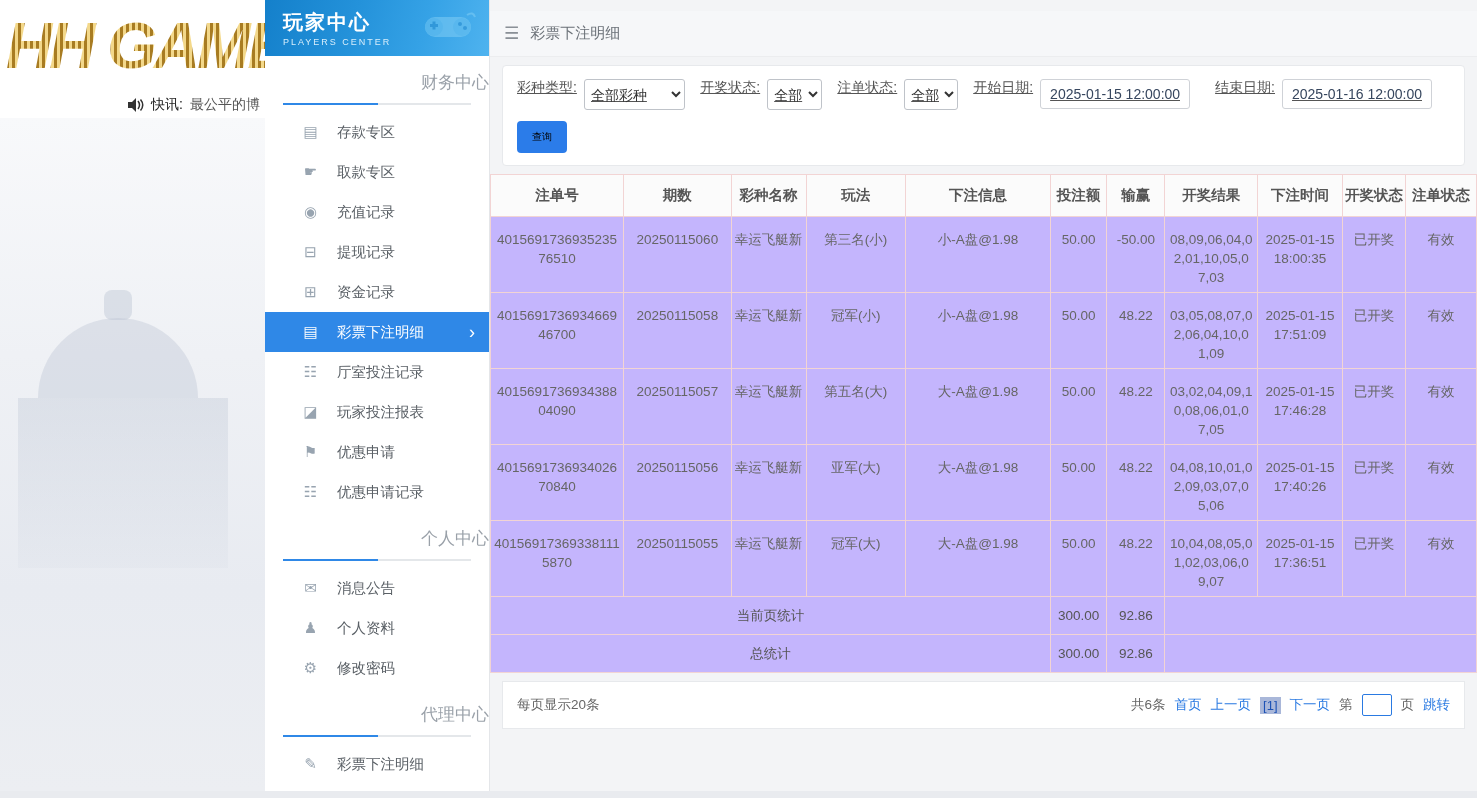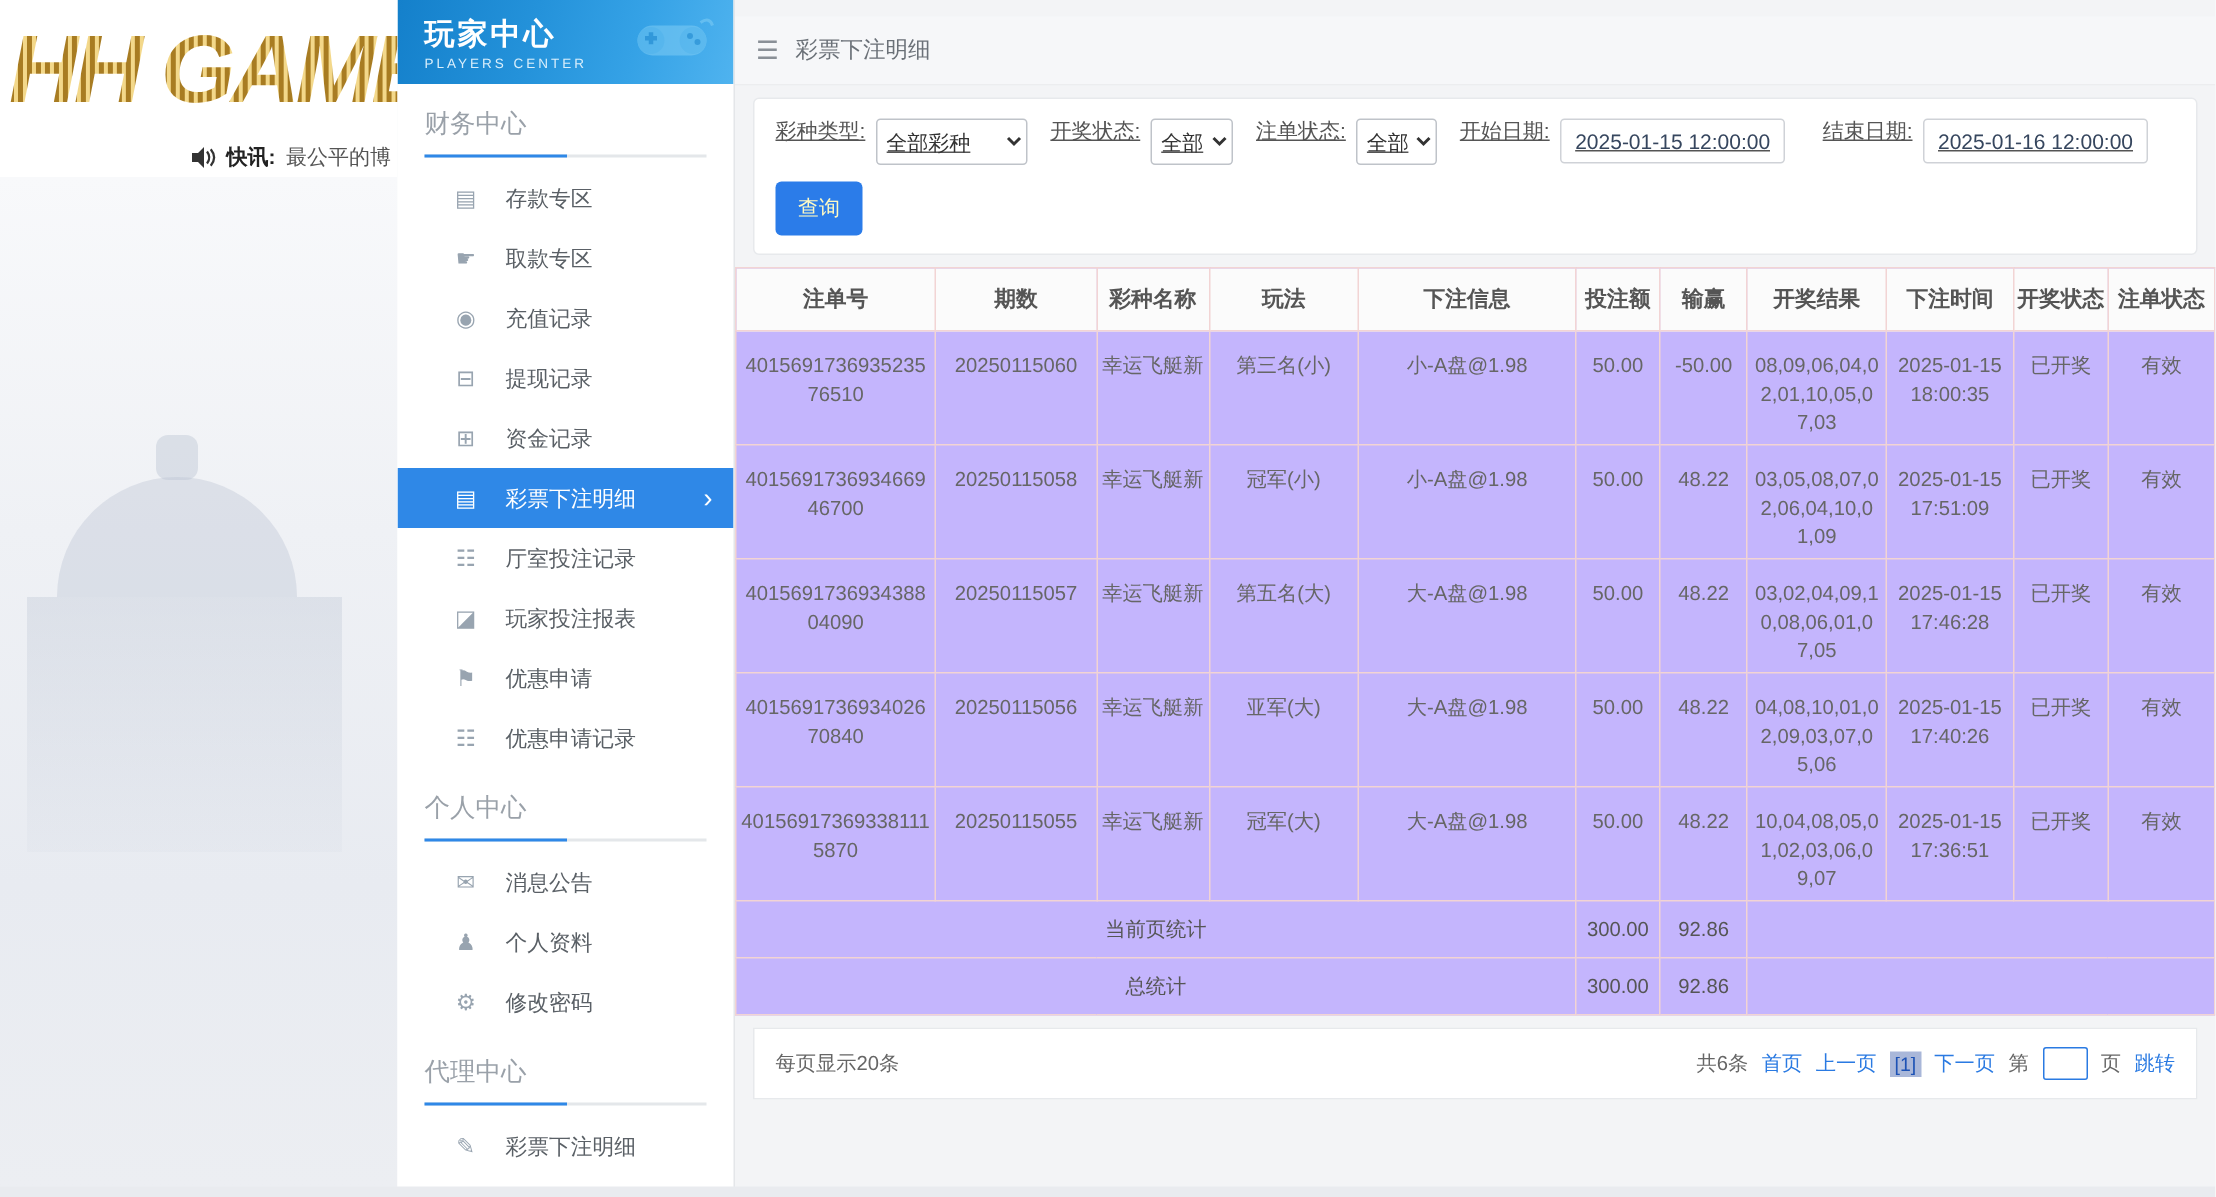--- a/index.html
+++ b/index.html
@@ -12,40 +12,40 @@
     background:linear-gradient(90deg,#47494e 0%,#3a4349 18%,#2e4a52 38%,#55413а 0,#564136 52%,#3d3530 62%,#2b3852 80%,#1b2a4a 100%); }
 
   
   .left-pane { position:absolute; left:0; top:0; width:265px; height:798px; background:#fff; overflow:hidden; z-index:2; }
   .logo-row { height:92px; display:flex; align-items:center; padding-left:6px; overflow:hidden; }
   .logo-text { font-size:64px; font-weight:bold; font-style:italic; letter-spacing:-3px; white-space:nowrap;
     background:repeating-linear-gradient(90deg,#a87c22 0 3px,#f3d88a 3px 6px);
     -webkit-background-clip:text; background-clip:text; color:transparent;text-decoration:underline; }
   .news-row { position:absolute; top:96px; left:128px; width:300px; display:flex; align-items:center; gap:7px;
     font-size:14px; color:#333; white-space:nowrap; overflow:hidden; }
-  .news-label { font-weight:bold; color:#222; }
+  .news-label { font-weight:normal; color:#222; }
   .news-text { color:#555; }
   .left-art { position:absolute; top:118px; left:0; right:0; bottom:6px;
     background:linear-gradient(180deg,#f8f9fb 0%,#eff1f5 35%,#e8ebf1 70%,#eceef2 100%); }
   .dome { position:absolute; left:38px; top:200px; width:160px; height:80px; border-radius:160px 160px 0 0;
     background:rgba(186,195,210,0.38); }
   .dome-cap { position:absolute; left:104px; top:172px; width:28px; height:30px; border-radius:8px;
     background:rgba(186,195,210,0.42); }
   .dome-base { position:absolute; left:18px; top:280px; width:210px; height:170px;
     background:linear-gradient(180deg,rgba(186,195,210,0.34),rgba(200,207,220,0.12)); }
 
   
   .sidebar { position:absolute; left:265px; top:0; width:225px; height:798px; background:#fff;
     border-right:1px solid #e4e6e9; overflow:hidden; z-index:4; }
   .sidebar-banner { height:56px; position:relative; color:#fff; padding:9px 0 0 18px;
     background:linear-gradient(105deg,#1480cb 0%,#2492da 40%,#35a2e6 70%,#4fb3ef 100%); }
   .banner-title { font-size:20px; font-weight:bold; letter-spacing:2px; }
   .banner-sub { font-size:9px; letter-spacing:2px; color:#d8eefb; margin-top:1px; }
   .gamepad { position:absolute; right:12px; top:9px; opacity:0.55; }
-  .section-label { color:#9aa1a9; font-size:17px; padding:15px 0 9px 18px; }
+  .section-label { color:#9aa1a9; font-size:17px; padding:15px 0 9px 18px;text-align:right; }
   .section-rule { height:2px; margin:0 18px 7px 18px; background:#e4e7ea; position:relative; }
   .section-rule::before { content:""; position:absolute; left:0; top:0; width:95px; height:2px; background:#2f88e7; }
   .menu-item { display:flex; align-items:center; height:40px; padding-left:36px; gap:17px;
     color:#5a6066; font-size:14.5px; position:relative; cursor:pointer; }
   .menu-icon { color:#98a4b0; width:19px; font-size:15px; text-align:center; }
   .menu-item.active { background:#2f88e7; color:#fff; }
   .menu-item.active .menu-icon { color:#fff; }
   .chev { position:absolute; right:14px; font-size:18px; color:#fff; }
 
   
@@ -55,22 +55,22 @@
   .hamburger { color:#8a9097; font-size:17px; cursor:pointer; }
 
   .filter-panel { margin:8px 12px 8px 12px; background:#fff; border:1px solid #e7e9ec; border-radius:4px;
     padding:13px 14px 12px 14px; }
   .filter-row { display:flex; gap:7px; font-size:14px; color:#555; white-space:nowrap;text-decoration:underline; }
   .filter-row select { height:31px; border:1px solid #bfc3c9; border-radius:3px; background:#fff; color:#333;
     font-size:14px; padding:0 2px; margin-right:8px; }
   .sel-lottery { width:134px; } .sel-draw { width:72px; } .sel-order { width:58px; }
   .date-input { height:30px; width:150px; border:1px solid #cfd2d7; border-radius:3px; padding:0 9px;
     font-size:14px; color:#36465e; margin-right:18px; background:#fff; }
-  .btn-search { margin-top:11px; background:#2b7ce9; color:#fef9c3; border:none; border-radius:4px;
-    padding:9px 15px; font-size:14px; cursor:pointer; }
+  .btn-search { margin-top:11px; background:#2b7ce9; color:#000000; border:none; border-radius:4px;
+    padding:9px 15px; font-size:10px; cursor:pointer; }
 
   .table-panel { margin:0 0; background:#c4b5fd; }
   table { width:100%; border-collapse:collapse; table-layout:fixed; font-size:13.5px; color:#666; }
   th,td { border:1px solid #f2d4d4; text-align:center; }
   th { background:#fbfbfb; color:#555; font-weight:bold; height:42px; font-size:14.5px; padding:0 2px; }
   tr.data-row { height:76px; }
   tr.data-row td { vertical-align:top; padding:13px 3px 4px 3px; line-height:19px; }
   tr.data-row td:nth-child(1), tr.data-row td:nth-child(8) { word-break:break-all; }
   tr.sum-row { height:38px; }
   tr.sum-row td { padding:4px; color:#555; }

